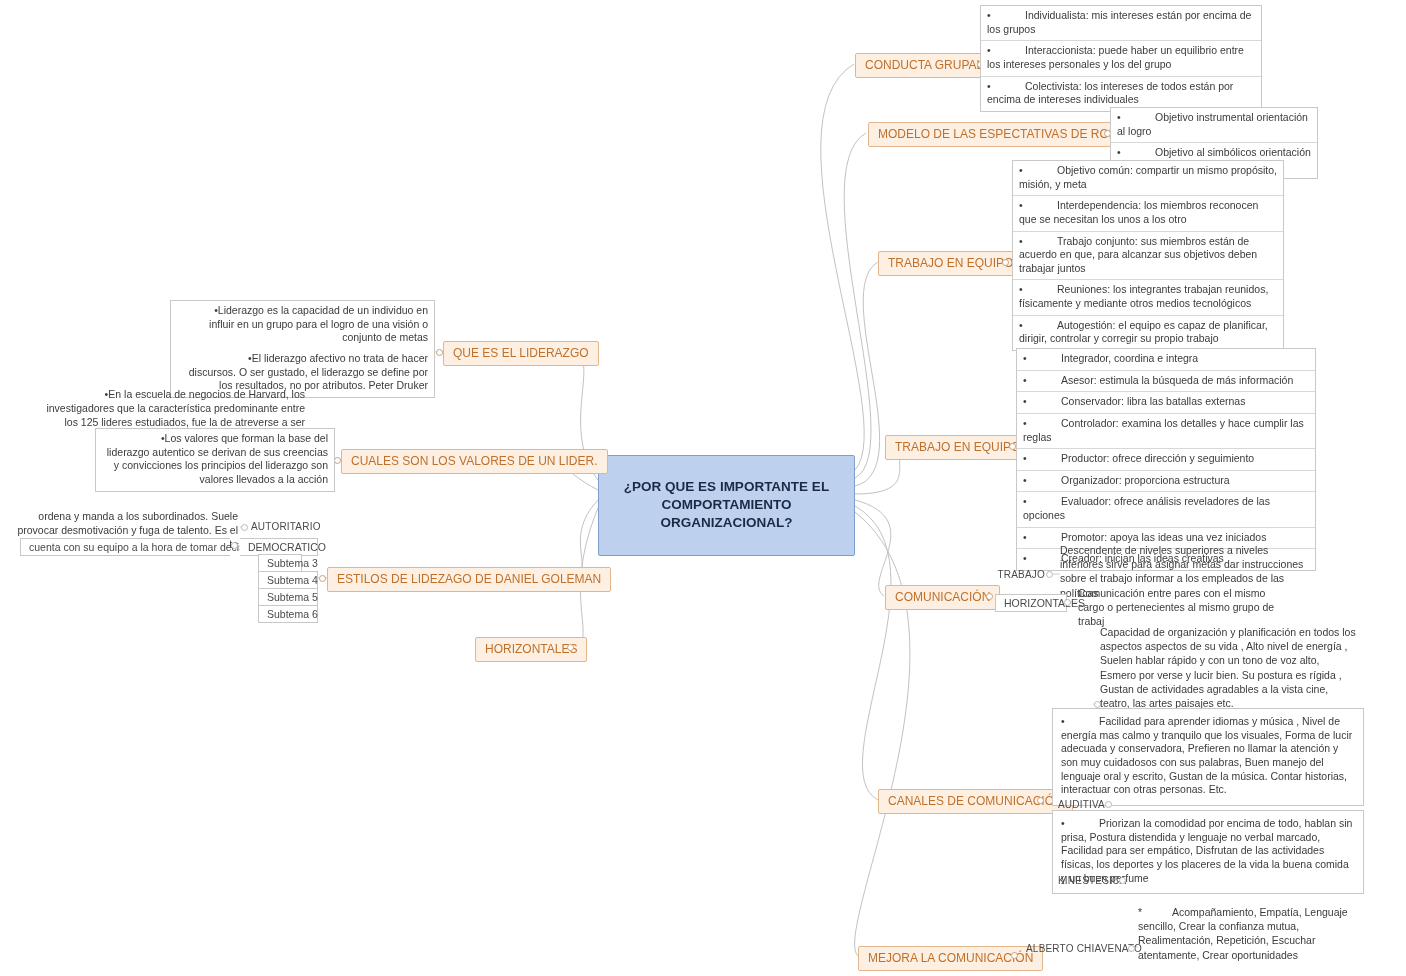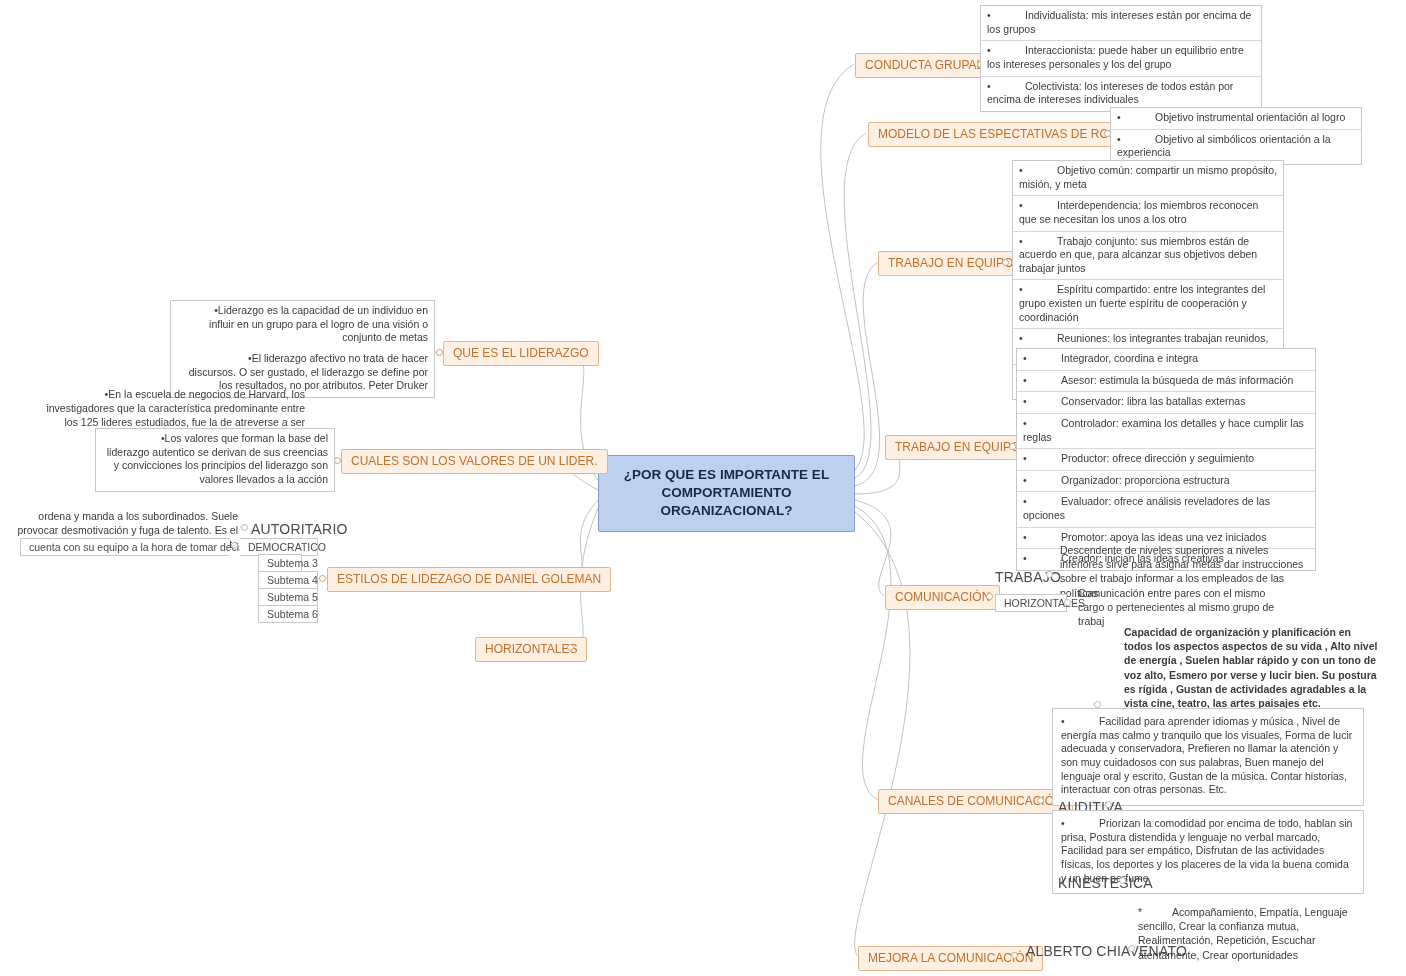--- a/index.html
+++ b/index.html
@@ -18,21 +18,21 @@
   .node { position: absolute; }
 
   
   .root {
     background: #bdd1ef;
     border: 1px solid #7f9ec9;
     color: #1a2a44;
     font-weight: bold;
     font-size: 13.5px;
     text-align: center;
-    padding: 10px 12px;
+    padding: 22px 12px;
     line-height: 1.35;
     border-radius: 2px;
   }
 
   
   .topic {
     background: #fdf0e3;
     border: 1px solid #e2b68c;
     color: #c0702a;
     font-size: 12px;
@@ -72,21 +72,21 @@
   
   .textblock {
     font-size: 10.5px;
     line-height: 1.35;
     color: #3b3b3b;
   }
   .textblock .b { display: inline-block; width: 34px; }
 
   
   .slabel {
-    font-size: 14px;
+    font-size: 10px;
     color: #4a4a4a;
     letter-spacing: 0.2px;
     white-space: nowrap;
   }
   .dot {
     display: inline-block;
     width: 7px; height: 7px;
     border: 1px solid #b9b9b9;
     border-radius: 50%;
     background: #fff;
@@ -154,32 +154,31 @@
   <div class="node topic" style="left:855px; top:53px;">CONDUCTA GRUPAL</div>
   <div class="collapse" style="left:977px; top:61px;"></div>
   <div class="node bulletgroup" style="left:980px; top:5px; width:282px;">
     <div class="row"><span class="b">•</span><span>Individualista: mis intereses están por encima de los grupos</span></div>
     <div class="row"><span class="b">•</span><span>Interaccionista: puede haber un equilibrio entre los intereses personales y los del grupo</span></div>
     <div class="row"><span class="b">•</span><span>Colectivista: los intereses de todos están por encima de intereses individuales</span></div>
   </div>
 
   <div class="node topic" style="left:868px; top:122px;">MODELO DE LAS ESPECTATIVAS DE ROBBIE</div>
   <div class="collapse" style="left:1104px; top:130px;"></div>
-  <div class="node bulletgroup" style="left:1110px; top:107px; width:252px;">
+  <div class="node bulletgroup" style="left:1110px; top:107px; width:208px;">
     <div class="row"><span class="b">•</span><span>Objetivo instrumental orientación al logro</span></div>
     <div class="row"><span class="b">•</span><span>Objetivo al simbólicos orientación a la experiencia</span></div>
   </div>
 
   <div class="node topic" style="left:878px; top:251px;">TRABAJO EN EQUIPO</div>
   <div class="collapse" style="left:1002px; top:259px;"></div>
   <div class="node bulletgroup" style="left:1012px; top:160px; width:272px;">
     <div class="row"><span class="b">•</span><span>Objetivo común: compartir un mismo propósito, misión, y meta</span></div>
     <div class="row"><span class="b">•</span><span>Interdependencia: los miembros reconocen que se necesitan los unos a los otro</span></div>
     <div class="row"><span class="b">•</span><span>Trabajo conjunto: sus miembros están de acuerdo en que, para alcanzar sus objetivos deben trabajar juntos</span></div>
-    <div class="row"><span class="b">•</span><span>Espíritu compartido: entre los integrantes del grupo existen un fuerte espíritu de cooperación y coordinación</span></div>
     <div class="row"><span class="b">•</span><span>Reuniones: los integrantes trabajan reunidos, físicamente y mediante otros medios tecnológicos</span></div>
     <div class="row"><span class="b">•</span><span>Autogestión: el equipo es capaz de planificar, dirigir, controlar y corregir su propio trabajo</span></div>
   </div>
 
   <div class="node topic" style="left:885px; top:435px;">TRABAJO EN EQUIPO</div>
   <div class="collapse" style="left:1009px; top:443px;"></div>
   <div class="node bulletgroup" style="left:1016px; top:348px; width:300px;">
     <div class="row"><span class="b">•</span><span>Integrador, coordina e integra</span></div>
     <div class="row"><span class="b">•</span><span>Asesor: estimula la búsqueda de más información</span></div>
     <div class="row"><span class="b">•</span><span>Conservador: libra las batallas externas</span></div>
@@ -200,21 +199,21 @@
 
   <div class="node plainbox" style="left:995px; top:594px; width:72px; text-align:left;">HORIZONTALES</div>
   <div class="dot" style="position:absolute; left:1064px; top:599px;"></div>
   <div class="node textblock" style="left:1078px; top:586px; width:210px;">Comunicación entre pares con el mismo cargo o pertenecientes al mismo grupo de trabaj</div>
 
   <div class="node topic" style="left:878px; top:789px;">CANALES DE COMUNICACIÓN</div>
   <div class="collapse" style="left:1037px; top:797px;"></div>
 
   <div class="node slabel" style="left:1058px; top:709px;">VISUAL</div>
   <div class="dot" style="position:absolute; left:1094px; top:701px;"></div>
-  <div class="node textblock" style="left:1124px; top:625px; width:256px;font-weight:bold;">Capacidad de organización y planificación en todos los aspectos aspectos de su vida ,          Alto nivel de energía ,   Suelen hablar rápido y con un tono de voz alto, Esmero por verse y lucir bien.   Su postura es rígida , Gustan de actividades agradables a la vista cine, teatro, las artes paisajes etc.</div>
+  <div class="node textblock" style="left:1100px; top:625px; width:256px;">Capacidad de organización y planificación en todos los aspectos aspectos de su vida ,          Alto nivel de energía ,   Suelen hablar rápido y con un tono de voz alto, Esmero por verse y lucir bien.   Su postura es rígida , Gustan de actividades agradables a la vista cine, teatro, las artes paisajes etc.</div>
 
   <div class="node bulletgroup nolines" style="left:1052px; top:708px; width:312px;">
     <div class="row" style="padding:6px 8px 8px 8px;">
       <span class="b">•</span><span>Facilidad para aprender idiomas y música ,  Nivel de energía mas calmo y tranquilo que los visuales, Forma de lucir adecuada y conservadora,            Prefieren no llamar la atención y son muy cuidadosos con sus palabras, Buen manejo del lenguaje oral y escrito,        Gustan de la música. Contar historias, interactuar con otras personas. Etc.</span>
     </div>
   </div>
   <div class="node slabel" style="left:1058px; top:799px;">AUDITIVA</div>
   <div class="dot" style="position:absolute; left:1105px; top:801px;"></div>
 
   <div class="node bulletgroup nolines" style="left:1052px; top:810px; width:312px;">

